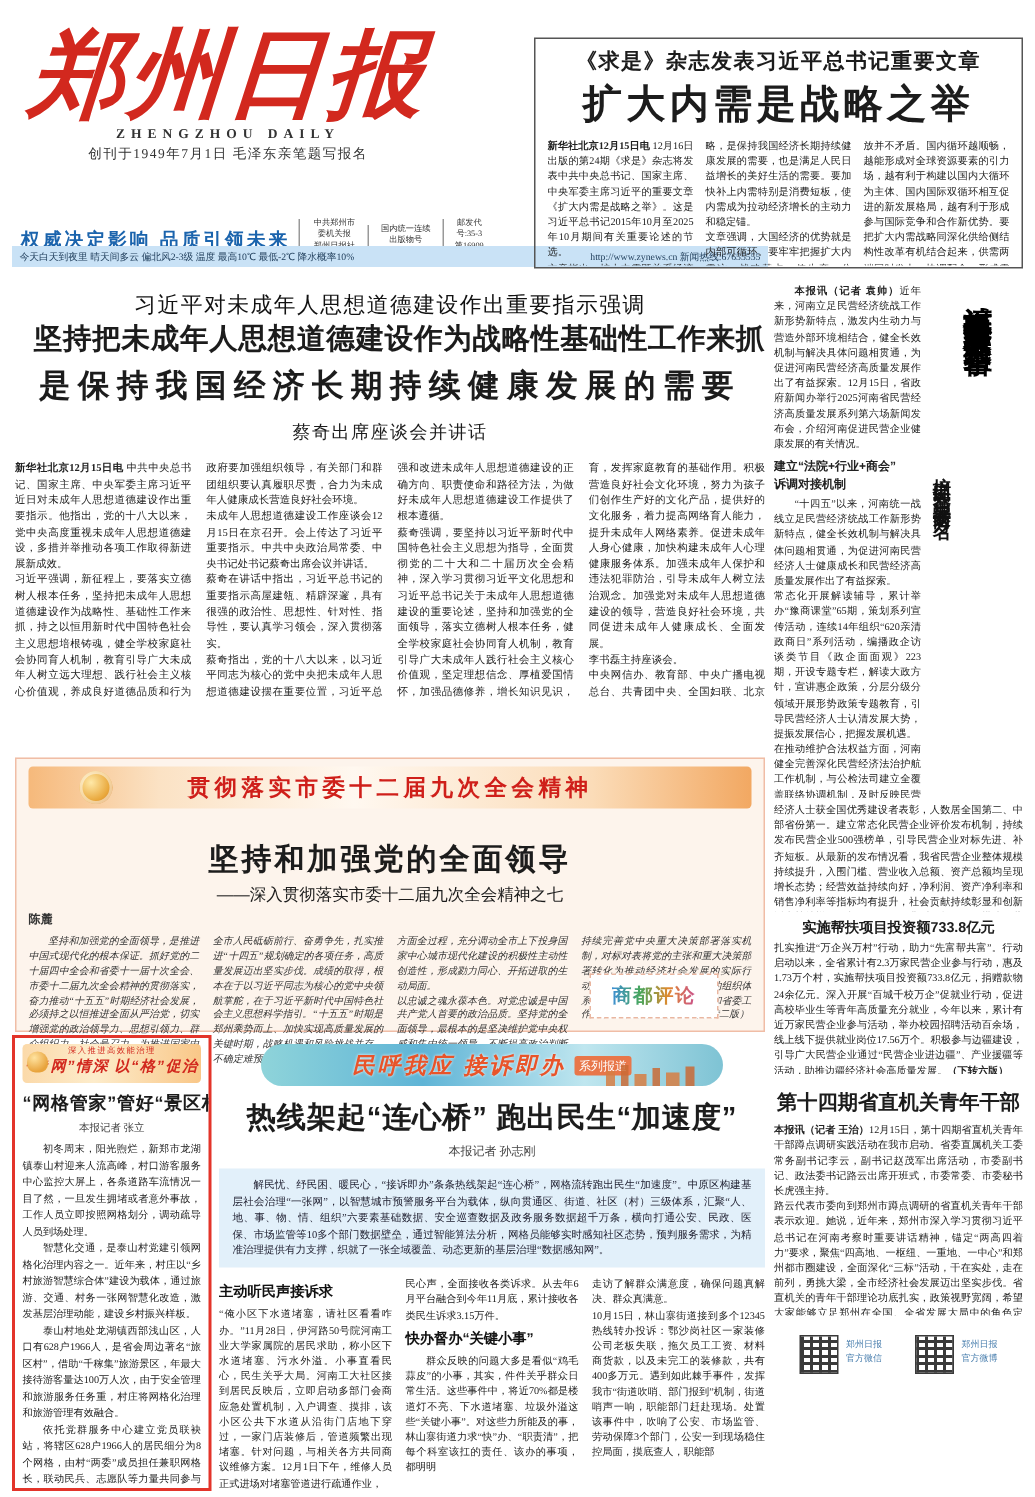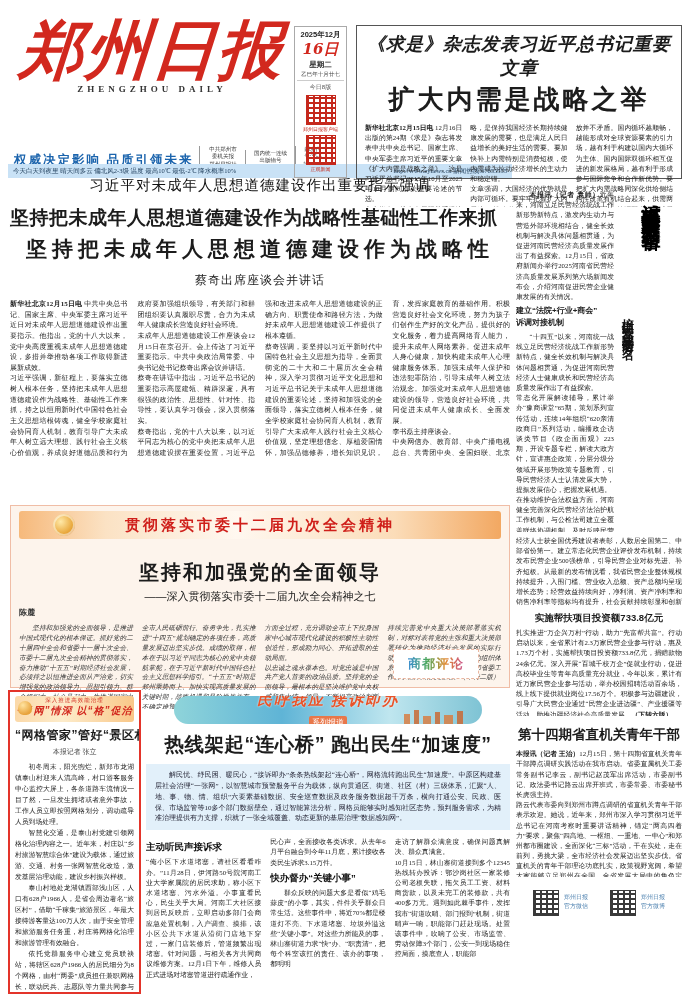--- a/index.html
+++ b/index.html
@@ -29,33 +29,33 @@
   .qr { display:block; margin:3px auto 0; background-image:
         repeating-linear-gradient(0deg, currentColor 0 2px, transparent 2px 5px),
         repeating-linear-gradient(90deg, currentColor 0 2px, transparent 2px 6px);
         border:1px solid currentColor; }
   .qr.red { color:#c5281c; width:30px; height:30px; }
   .qr.dark { color:#3a3a3a; width:26px; height:26px; }
   .qr-label { font-size:5px; color:#c5281c; margin-top:1px; line-height:1.2; }
 
   
   .qiushi { position:absolute; left:356px; top:25px; width:326px; height:154px; border:1.5px solid #555; padding:6px 8px 4px; }
-  .qiushi .kicker { font-family:"Liberation Sans", sans-serif; font-weight:bold; font-size:18px; text-align:center; letter-spacing:1px;font-style:italic; }
+  .qiushi .kicker { font-family:"Liberation Sans", sans-serif; font-weight:bold; font-size:14px; text-align:center; letter-spacing:1px; }
   .qiushi .head { font-family:"Liberation Sans", sans-serif; font-weight:bold; font-size:26px; text-align:center; letter-spacing:3px; margin-top:2px; }
   .qiushi .cols { display:flex; gap:8px; margin-top:6px; height:84px; overflow:hidden; }
   .qiushi .col { flex:1; font-size:6.8px; line-height:1.5; text-align:justify; color:#222; }
 
   .dateline { font-weight:bold; }
   .indent { text-indent:2em; }
   .prelines { white-space:pre-line; }
 
   
-  .lead { position:absolute; left:10px; top:176px; width:500px; }
+  .lead { position:absolute; left:10px; top:194px; width:500px; }
   .lead .kicker { font-family:"Liberation Sans", sans-serif; font-size:14.5px; text-align:center; color:#111; letter-spacing:1px; }
-  .lead .h1a { font-family:Liberation Mono, monospace; font-weight:bold; font-size:19px; text-align:left; margin-top:10px; letter-spacing:0.5px; white-space:nowrap; }
+  .lead .h1a { font-family:Liberation Mono, monospace; font-weight:bold; font-size:19px; text-align:right; margin-top:0; letter-spacing:0.5px; white-space:nowrap; }
   .lead .h1b { font-family:"Liberation Sans", sans-serif; font-weight:bold; font-size:21px; text-align:center; margin-top:4px; letter-spacing:5px; white-space:nowrap; }
   .lead .sub { font-family:"Liberation Sans", sans-serif; font-size:12px; text-align:center; margin-top:9px; letter-spacing:1px; }
   .lead .cols { display:flex; gap:10px; margin-top:10px; height:158px; overflow:hidden; }
   .lead .col { flex:1; font-size:7px; line-height:1.52; text-align:justify; color:#222; }
 
   
   .commentary { position:absolute; left:10px; top:505px; width:500px; height:183px; background:#fdf4ec; border:1px solid #f0bda6; padding:5px 8px; }
   .cm-banner { position:relative; height:28px; background:linear-gradient(90deg,#f6b97b,#fbe2c4 18%,#fff8f0 45%,#fbdcb8 78%,#f2a862); border-radius:3px; display:flex; align-items:center; justify-content:center; }
   .cm-banner .emblem { position:absolute; left:34px; top:3px; width:22px; height:22px; border-radius:50%; background:radial-gradient(circle at 35% 35%, #ffe9a8, #e9a83c 60%, #c96a1f); box-shadow:0 0 0 2px rgba(255,255,255,.5) inset; }
   .cm-banner .txt { font-family:"Liberation Sans", sans-serif; font-weight:bold; font-size:15px; color:#cf1f1a; letter-spacing:3px; }
@@ -93,21 +93,21 @@
   .ga-banner .tiny { font-size:5.5px; color:#d2281e; letter-spacing:1px; }
   .ga-banner .main { font-family:"Liberation Sans", sans-serif; font-weight:bold; font-style:italic; font-size:10px; color:#d2281e; letter-spacing:1px; }
   .ga-banner .hand { position:absolute; left:3px; top:5px; width:14px; height:14px; border-radius:50% 50% 40% 40%; background:radial-gradient(circle at 35% 30%, #ffe3a0, #e8a33c 70%); }
   .ga-head { font-family:"Liberation Sans", sans-serif; font-weight:bold; font-size:12px; text-align:center; margin-top:5px; letter-spacing:0.5px; white-space:nowrap; }
   .ga-byline { font-size:7px; text-align:center; margin-top:3px; color:#444; }
   .ga-body { margin-top:4px; font-size:6.8px; line-height:1.62; text-align:justify; color:#222; }
   .ga-body p { text-indent:2em; }
 
   
   .hotline { position:absolute; left:146px; top:696px; width:364px; height:302px; overflow:hidden; }
-  .hl-banner { position:relative; height:28px; margin:0 28px; border-radius:14px; background:linear-gradient(90deg,#8fd4da,#5fb4d6 35%,#bfe6ef 70%,#7ec3d4); display:flex; align-items:center; justify-content:center; gap:6px; overflow:hidden;flex-direction:column; }
+  .hl-banner { position:relative; height:28px; margin:0 28px; border-radius:14px; background:linear-gradient(90deg,#8fd4da,#5fb4d6 35%,#bfe6ef 70%,#7ec3d4); display:flex; align-items:center; justify-content:center; gap:6px; overflow:hidden; }
   .hl-banner .main { font-family:"Liberation Sans", sans-serif; font-weight:bold; font-style:italic; font-size:15px; color:#e8542a; letter-spacing:2px; text-shadow:0 0 2px #ffffff; }
   .hl-banner .tag { font-family:"Liberation Sans", sans-serif; font-size:8px; color:#fff; background:#e8774a; border-radius:2px; padding:1px 3px; }
   .hl-banner .sky { position:absolute; right:10px; bottom:0; width:70px; height:14px; background:
       linear-gradient(#d77e44,#d77e44) 2px 4px/6px 10px no-repeat,
       linear-gradient(#c96a36,#c96a36) 12px 0/5px 14px no-repeat,
       linear-gradient(#d77e44,#d77e44) 21px 6px/8px 8px no-repeat,
       linear-gradient(#c96a36,#c96a36) 33px 2px/5px 12px no-repeat,
       linear-gradient(#d77e44,#d77e44) 42px 5px/9px 9px no-repeat,
       linear-gradient(#c96a36,#c96a36) 55px 1px/6px 13px no-repeat; opacity:.85; }
   .hl-head { font-family:"Liberation Sans", sans-serif; font-weight:bold; font-size:19.5px; text-align:center; margin-top:7px; letter-spacing:0.5px; white-space:nowrap; }
@@ -118,65 +118,55 @@
   .hl-sub { font-family:"Liberation Sans", sans-serif; font-weight:bold; font-size:9.5px; margin:3px 0 3px; text-align:left; color:#111; }
 </style>
 </head>
 <body>
 
 <div class="page">
 
   <div class="masthead">
     <div class="masthead-title">郑州日报</div>
     <div class="masthead-en">ZHENGZHOU DAILY</div>
+    <div class="masthead-founding">创刊于1949年7月1日  毛泽东亲笔题写报名</div>
   </div>
 
   <div class="info-row">
     <span class="slogan">权威决定影响  品质引领未来</span>
     <span class="pub-block prelines">中共郑州市委机关报
 郑州日报社出版</span>
     <span class="pub-block prelines">国内统一连续出版物号
 CN 41-0048</span>
     <span class="pub-block prelines">邮发代号:35-3
 第16909号</span>
   </div>
 
   <div class="weather-strip">
     <span>今天白天到夜里 晴天间多云 偏北风2-3级 温度 最高10℃ 最低-2℃ 降水概率10%</span>
     <span>http://www.zynews.cn  新闻热线:67655555</span>
   </div>
 
-  <div class="datebox">
-    <div class="ym">2025年12月</div>
-    <div class="day">16日</div>
-    <div class="wd">星期二</div>
-    <div class="lunar">乙巳年十月廿七</div>
-    <div class="pages">今日8版</div>
-    <span class="qr red"></span>
-    <div class="qr-label">郑州日报客户端</div>
-    <span class="qr red"></span>
-    <div class="qr-label">正观新闻</div>
-  </div>
 
   <div class="qiushi">
     <div class="kicker">《求是》杂志发表习近平总书记重要文章</div>
     <div class="head">扩大内需是战略之举</div>
     <div class="cols">
       <div class="col prelines"><span class="dateline">新华社北京12月15日电</span><span>  12月16日出版的第24期《求是》杂志将发表中共中央总书记、国家主席、中央军委主席习近平的重要文章《扩大内需是战略之举》。这是习近平总书记2015年10月至2025年10月期间有关重要论述的节选。
 文章指出，扩大内需既关系经济稳定，也关系经济安全，不是权宜之计，而是战略之举。实施扩大内需战</span></div>
       <div class="col prelines">略，是保持我国经济长期持续健康发展的需要，也是满足人民日益增长的美好生活的需要。要加快补上内需特别是消费短板，使内需成为拉动经济增长的主动力和稳定锚。
 文章强调，大国经济的优势就是内部可循环。要牢牢把握扩大内需这一战略基点，使生产、分配、流通、消费各环节更多依托国内市场实现良性循环，扩大内需和扩大开</div>
       <div class="col prelines">放并不矛盾。国内循环越顺畅，越能形成对全球资源要素的引力场，越有利于构建以国内大循环为主体、国内国际双循环相互促进的新发展格局，越有利于形成参与国际竞争和合作新优势。要把扩大内需战略同深化供给侧结构性改革有机结合起来，供需两端同时发力，协调配合，形成需求牵引供给、供给创造需求的更高水平动态平衡。（下转三版）</div>
     </div>
   </div>
 
   <div class="lead">
     <div class="kicker">习近平对未成年人思想道德建设作出重要指示强调</div>
     <div class="h1a">坚持把未成年人思想道德建设作为战略性基础性工作来抓</div>
-    <div class="h1b">坚持把未成年人思想道德建设作为战略性</div>
+    <div class="h1b">是保持我国经济长期持续健康发展的需要</div>
     <div class="sub">蔡奇出席座谈会并讲话</div>
     <div class="cols">
       <div class="col prelines"><span class="dateline">新华社北京12月15日电</span><span>  中共中央总书记、国家主席、中央军委主席习近平近日对未成年人思想道德建设作出重要指示。他指出，党的十八大以来，党中央高度重视未成年人思想道德建设，多措并举推动各项工作取得新进展新成效。
 习近平强调，新征程上，要落实立德树人根本任务，坚持把未成年人思想道德建设作为战略性、基础性工作来抓，持之以恒用新时代中国特色社会主义思想培根铸魂，健全学校家庭社会协同育人机制，教育引导广大未成年人树立远大理想、践行社会主义核心价值观，养成良好道德品质和行为习惯，努力成为德智体美劳全面发展的社会主义建设者和接班人。各级党委和</span></div>
       <div class="col prelines">政府要加强组织领导，有关部门和群团组织要认真履职尽责，合力为未成年人健康成长营造良好社会环境。
 未成年人思想道德建设工作座谈会12月15日在京召开。会上传达了习近平重要指示。中共中央政治局常委、中央书记处书记蔡奇出席会议并讲话。
 蔡奇在讲话中指出，习近平总书记的重要指示高屋建瓴、精辟深邃，具有很强的政治性、思想性、针对性、指导性，要认真学习领会，深入贯彻落实。
 蔡奇指出，党的十八大以来，以习近平同志为核心的党中央把未成年人思想道德建设摆在重要位置，习近平总书记作出一系列重要论述和重要指示，深刻阐明新时代加</div>
       <div class="col prelines">强和改进未成年人思想道德建设的正确方向、职责使命和路径方法，为做好未成年人思想道德建设工作提供了根本遵循。
 蔡奇强调，要坚持以习近平新时代中国特色社会主义思想为指导，全面贯彻党的二十大和二十届历次全会精神，深入学习贯彻习近平文化思想和习近平总书记关于未成年人思想道德建设的重要论述，坚持和加强党的全面领导，落实立德树人根本任务，健全学校家庭社会协同育人机制，教育引导广大未成年人践行社会主义核心价值观，坚定理想信念、厚植爱国情怀，加强品德修养，增长知识见识，培养奋斗精神，增强综合素质，落实学校育人主体责任，坚持德育为先，注重“五育”融合，重视和加强家庭教</div>
@@ -263,20 +253,21 @@
 
   </div>
 
   <div class="hotline">
     <div class="hl-banner">
       <span class="main">民呼我应 接诉即办</span>
       <span class="tag">系列报道</span>
       <span class="sky"></span>
     </div>
     <div class="hl-head">热线架起“连心桥”  跑出民生“加速度”</div>
+    <div class="hl-byline">本报记者 孙志刚</div>
     <div class="hl-lead">解民忧、纾民困、暖民心，“接诉即办”条条热线架起“连心桥”，网格流转跑出民生“加速度”。中原区构建基层社会治理“一张网”，以智慧城市预警服务平台为载体，纵向贯通区、街道、社区（村）三级体系，汇聚“人、地、事、物、情、组织”六要素基础数据、安全巡查数据及政务服务数据超千万条，横向打通公安、民政、医保、市场监管等10多个部门数据壁垒，通过智能算法分析，网格员能够实时感知社区态势，预判服务需求，为精准治理提供有力支撑，织就了一张全域覆盖、动态更新的基层治理“数据感知网”。</div>
     <div class="hl-cols">
       <div class="hl-col">
         <div class="hl-sub">主动听民声接诉求</div>
         <div class="prelines">“俺小区下水道堵塞，请社区看看咋办。”11月28日，伊河路50号院河南工业大学家属院的居民求助，称小区下水道堵塞、污水外溢。小事直看民心，民生关乎大局。河南工大社区接到居民反映后，立即启动多部门会商应急处置机制，入户调查、摸排，该小区公共下水道从沿街门店地下穿过，一家门店装修后，管道频繁出现堵塞。针对问题，与相关各方共同商议维修方案。12月1日下午，维修人员正式进场对堵塞管道进行疏通作业，</div>
       </div>
       <div class="hl-col">
         <div class="prelines">民心声，全面接收各类诉求。从去年6月平台融合到今年11月底，累计接收各类民生诉求3.15万件。</div>
         <div class="hl-sub">快办督办“关键小事”</div>
         <div class="prelines indent">群众反映的问题大多是看似“鸡毛蒜皮”的小事，其实，件件关乎群众日常生活。这些事件中，将近70%都是楼道灯不亮、下水道堵塞、垃圾外溢这些“关键小事”。对这些力所能及的事，林山寨街道力求“快”办、“职责清”，把每个科室该扛的责任、该办的事项，都明明</div>

